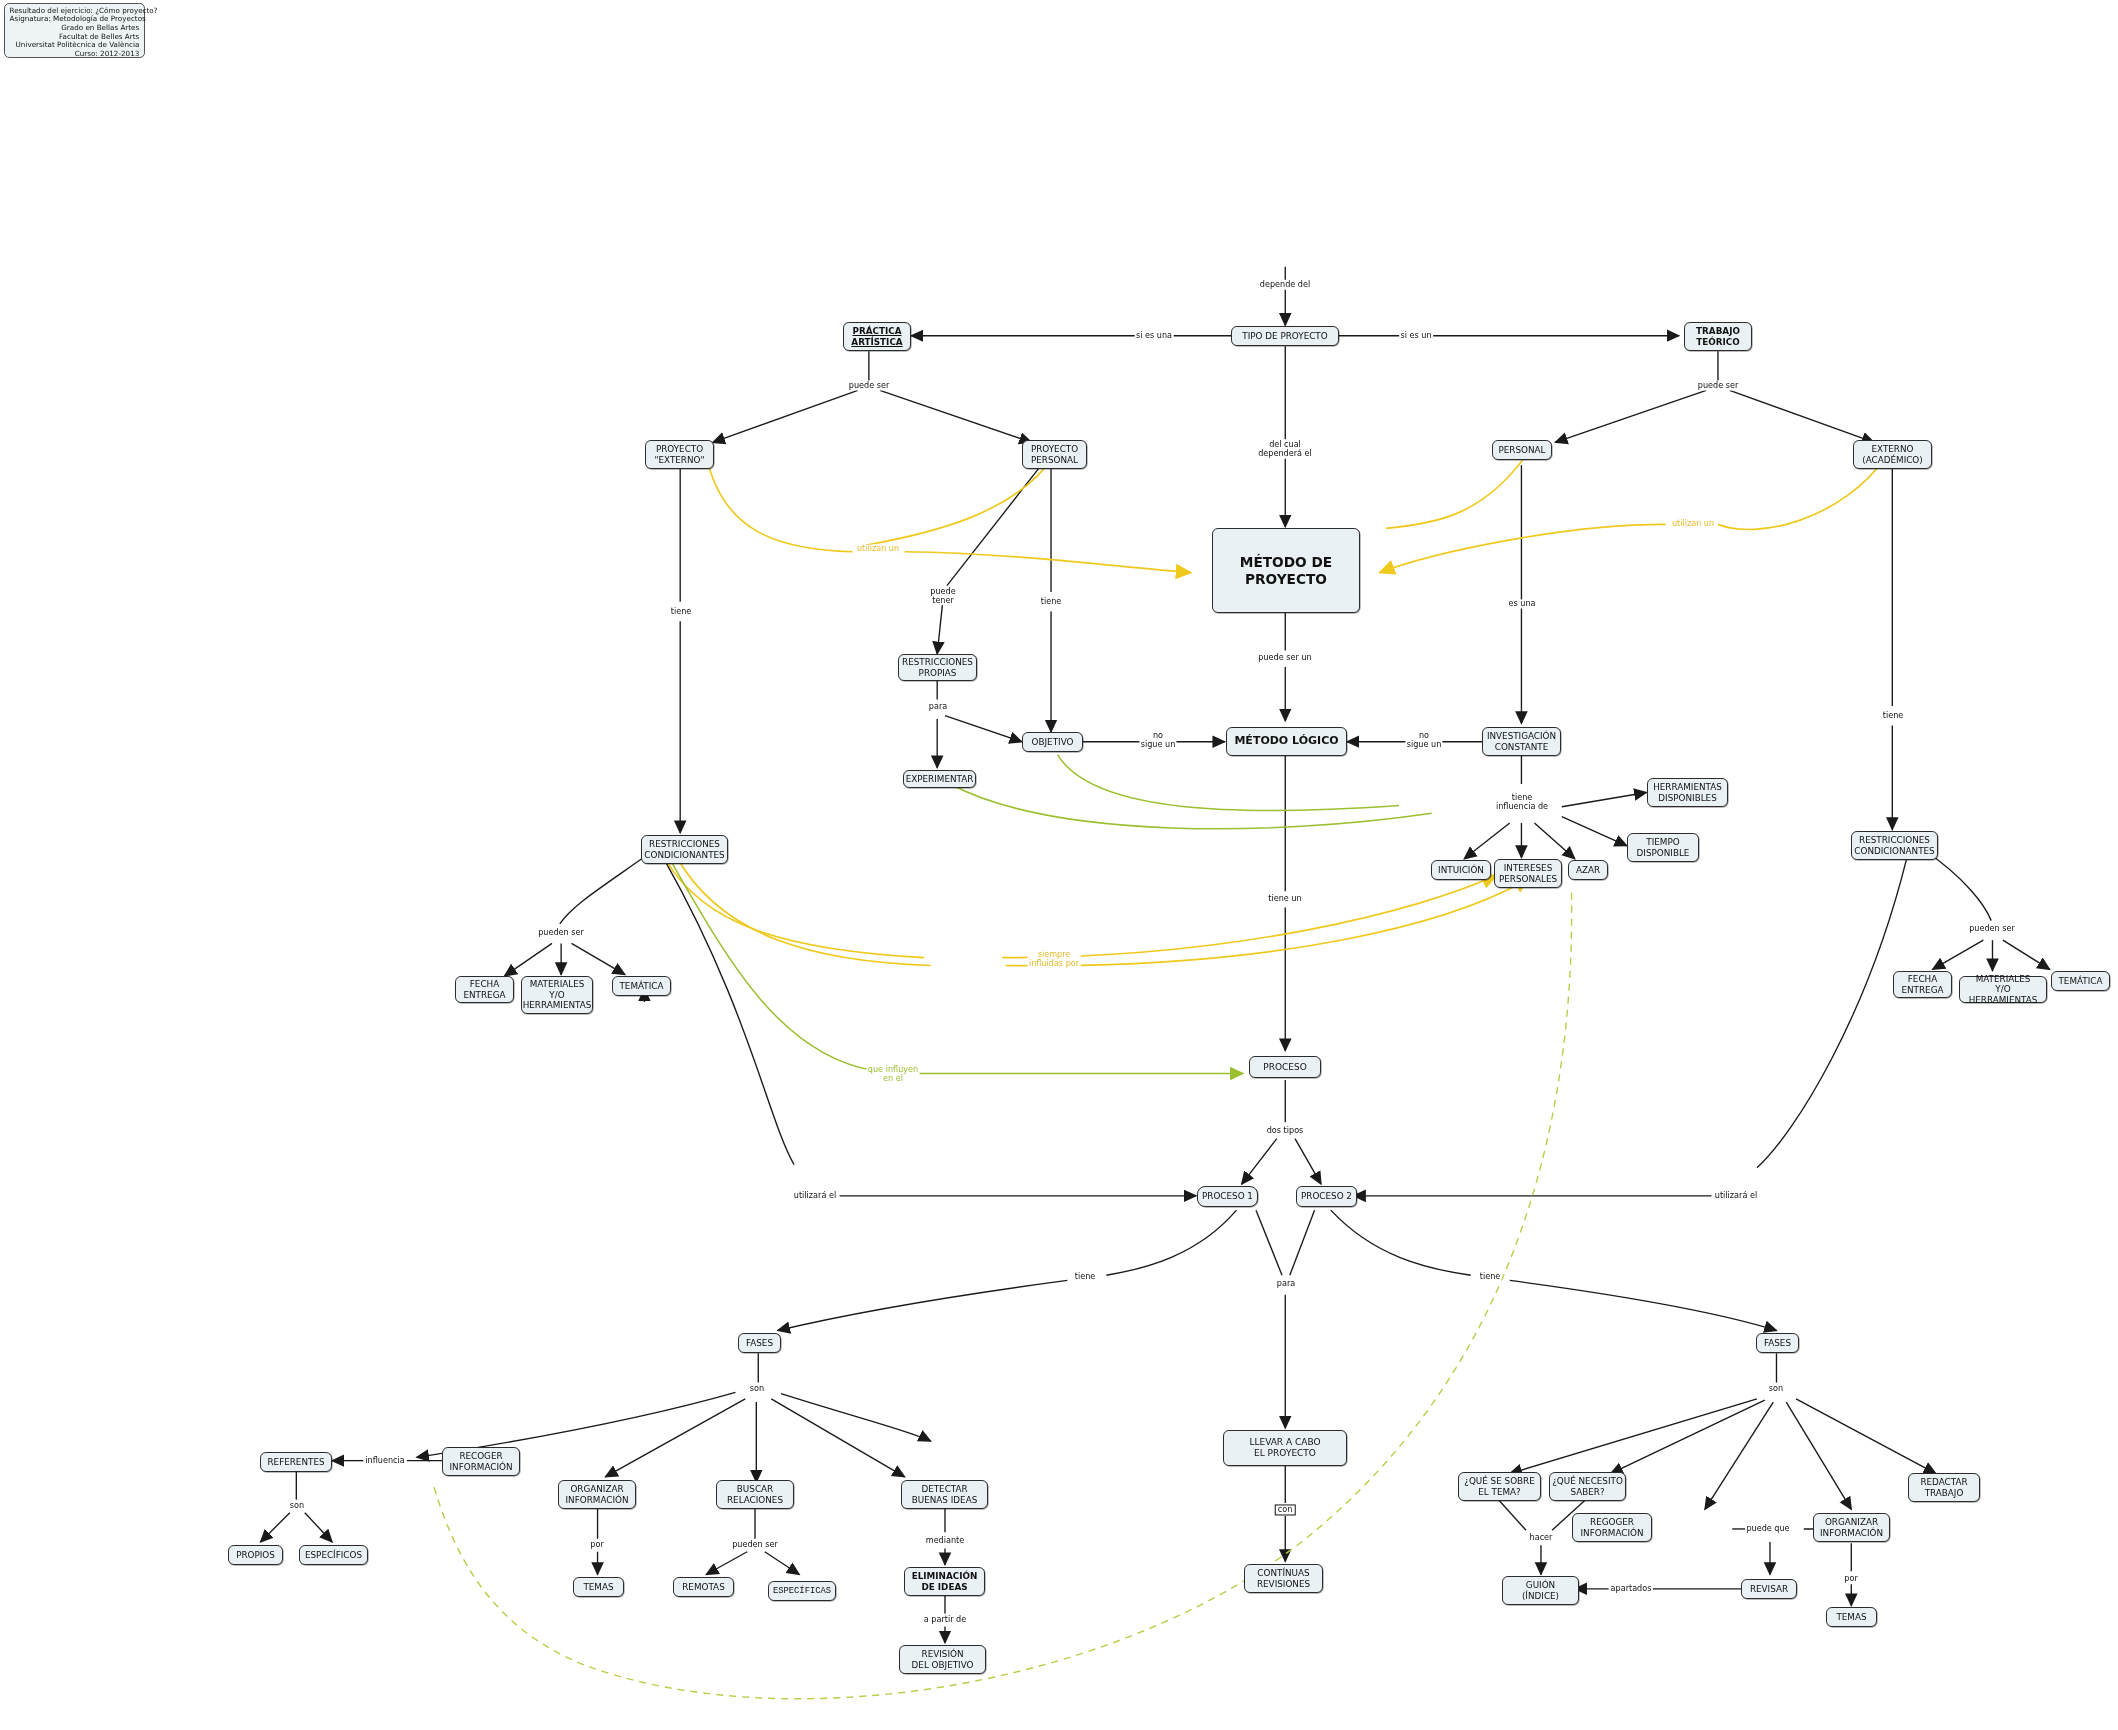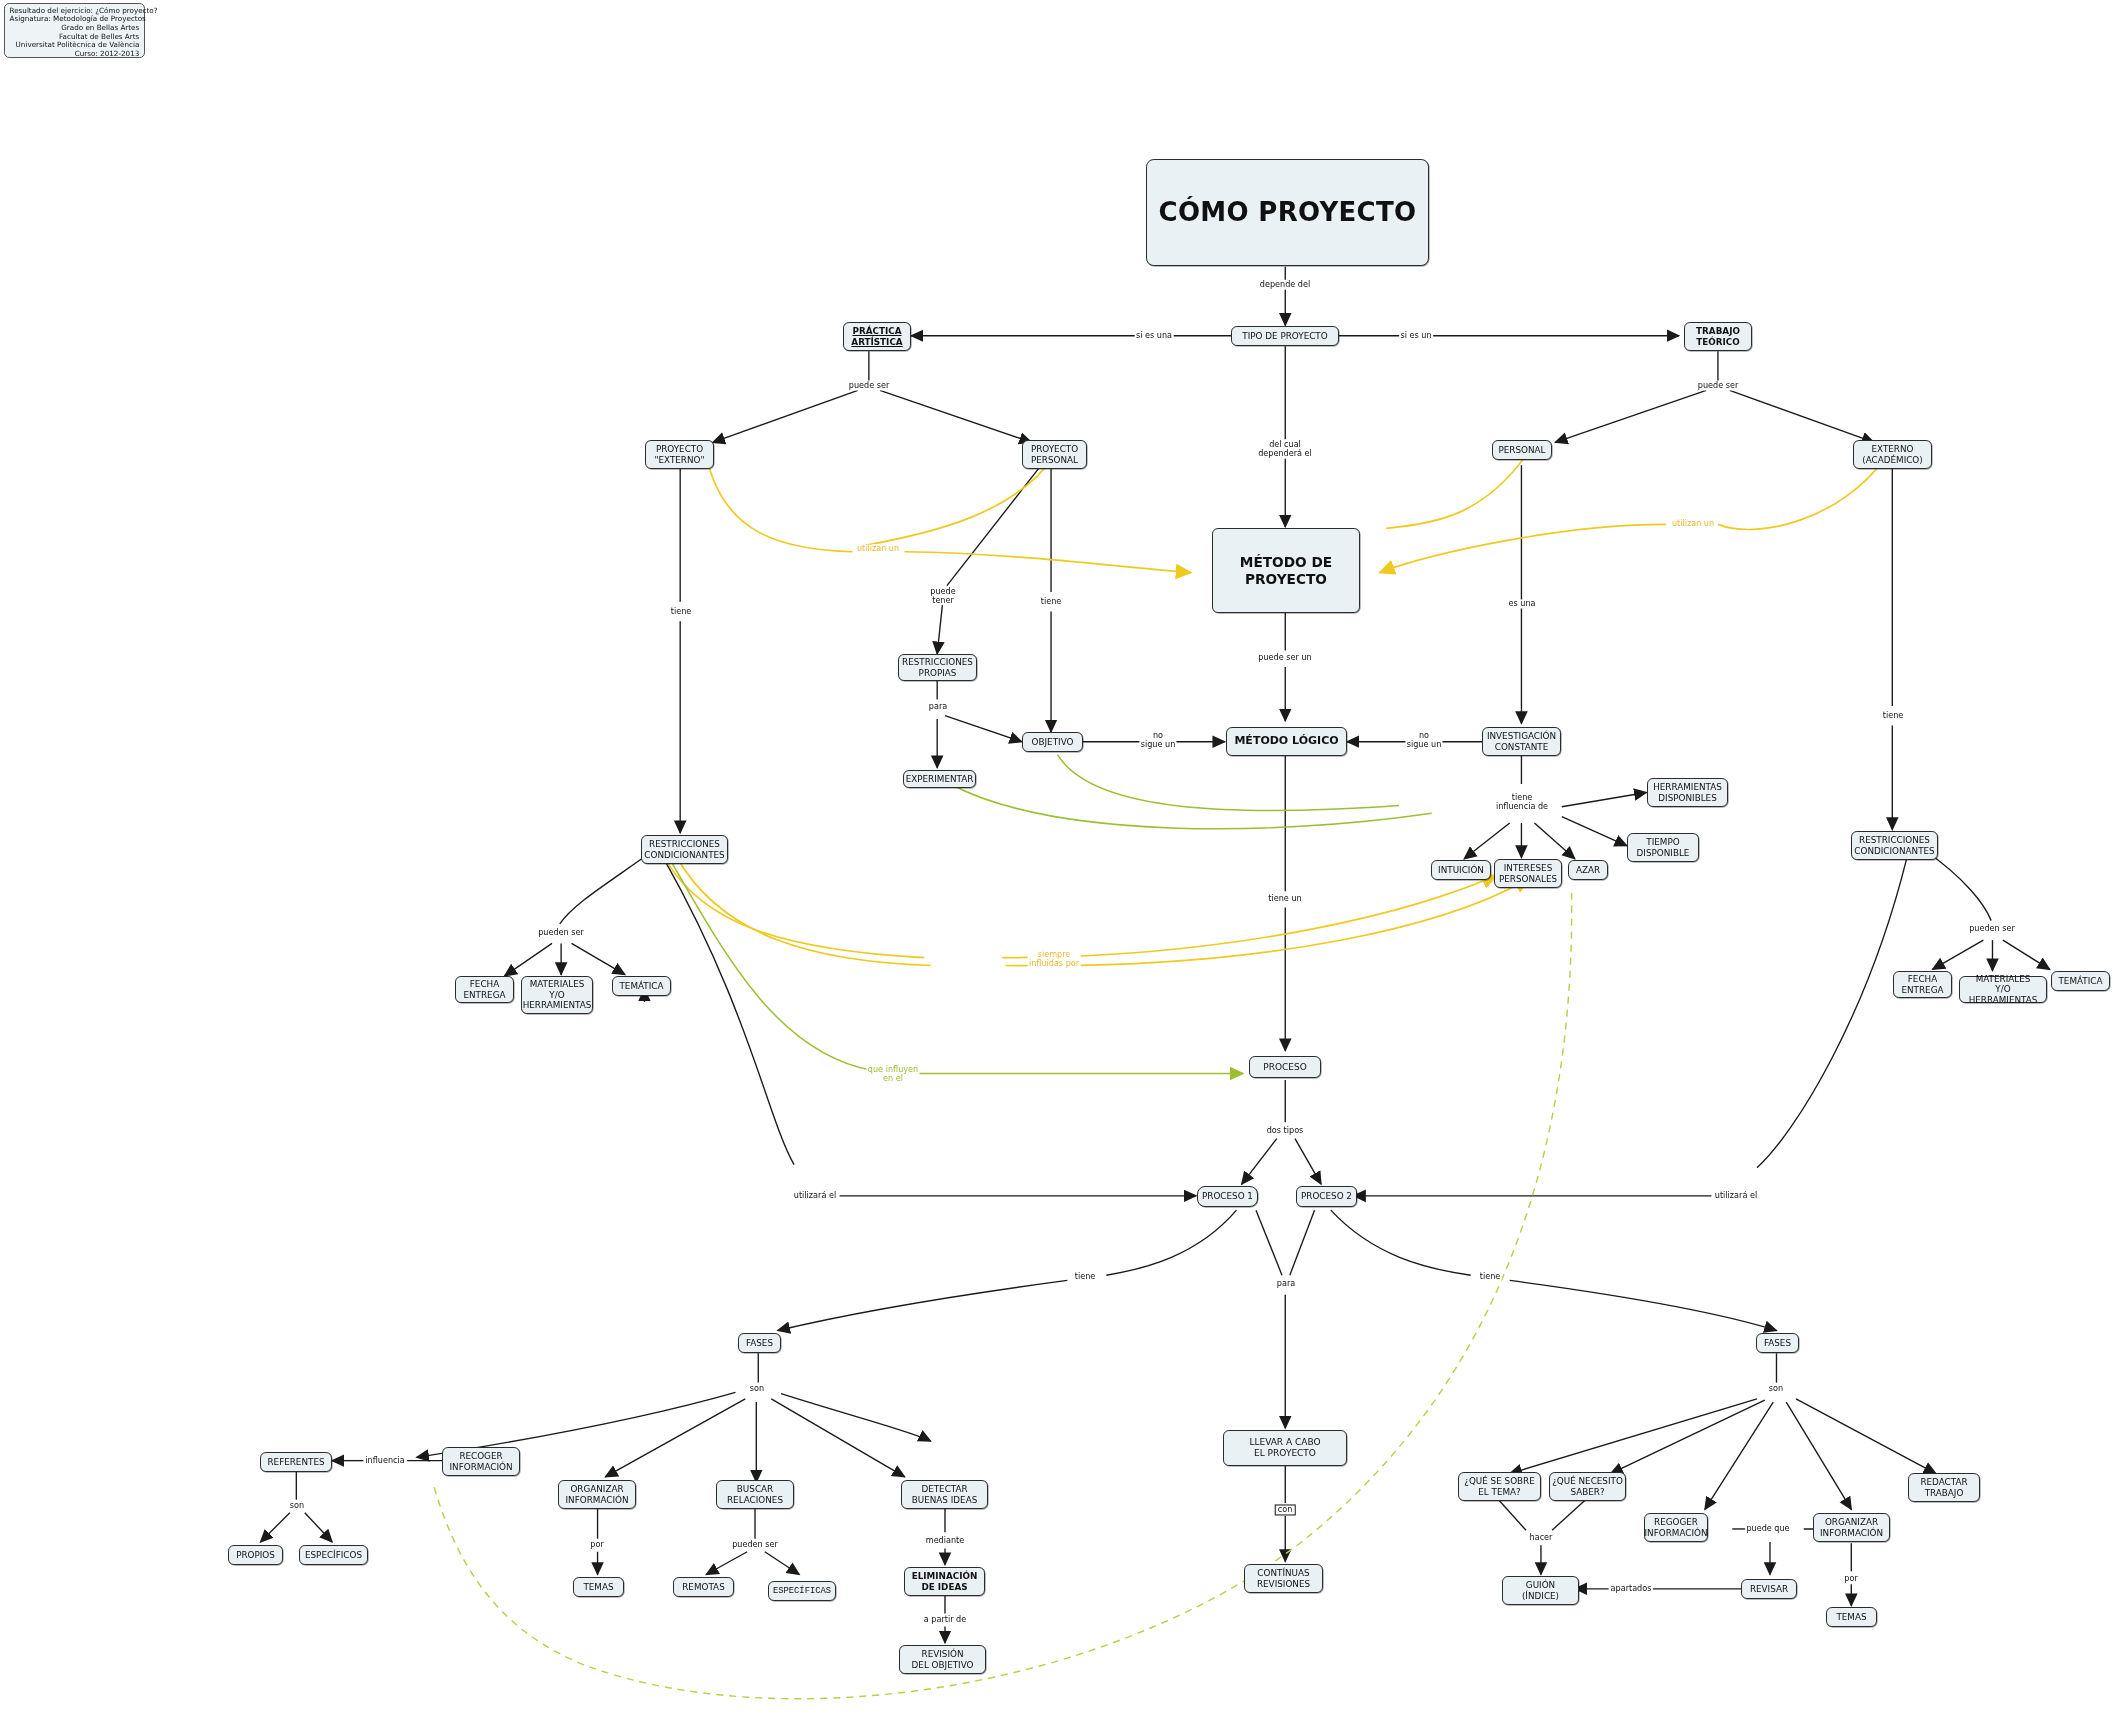--- a/index.html
+++ b/index.html
@@ -234,21 +234,20 @@
 
   <div class="legend-box">
     <div>Resultado del ejercicio: ¿Cómo proyecto?</div>
     <div>Asignatura: Metodología de Proyectos</div>
     <div>Grado en Bellas Artes</div>
     <div>Facultat de Belles Arts</div>
     <div>Universitat Politècnica de València</div>
     <div>Curso: 2012-2013</div>
   </div>
 
-  <div class="node n-title" style="left:1146px;top:159px;width:283px;height:107px;">CÓMO PROYECTO</div>
 
   <div class="node n-small" style="left:1231px;top:326px;width:108px;height:20px;">TIPO DE PROYECTO</div>
 
   <div class="node n-small n-bold" style="left:843px;top:322px;width:68px;height:29px;text-decoration:underline;">PRÁCTICA
 ARTÍSTICA</div>
   <div class="node n-small n-bold" style="left:1684px;top:322px;width:68px;height:29px;">TRABAJO
 TEÓRICO</div>
 
   <div class="node n-small" style="left:645px;top:440px;width:69px;height:29px;">PROYECTO
 "EXTERNO"</div>
@@ -336,21 +335,21 @@
   <div class="node n-small" style="left:904px;top:1567px;width:81px;height:29px;font-weight:bold;">ELIMINACIÓN
 DE IDEAS</div>
   <div class="node n-small" style="left:899px;top:1645px;width:87px;height:29px;">REVISIÓN
 DEL OBJETIVO</div>
 
   <div class="node n-small" style="left:1458px;top:1472px;width:83px;height:29px;">¿QUÉ SE SOBRE
 EL TEMA?</div>
   <div class="node n-small" style="left:1549px;top:1472px;width:77px;height:29px;">¿QUÉ NECESITO
 SABER?</div>
 
-  <div class="node n-small" style="left:1644px;top:1513px;width:64px;height:29px;">REGOGER
+  <div class="node n-small" style="left:1572px;top:1513px;width:80px;height:29px;">REGOGER
 INFORMACIÓN</div>
   <div class="node n-small" style="left:1813px;top:1513px;width:77px;height:29px;">ORGANIZAR
 INFORMACIÓN</div>
   <div class="node n-small" style="left:1826px;top:1607px;width:51px;height:19.5px;">TEMAS</div>
 
   <div class="node n-small" style="left:1908px;top:1473px;width:72px;height:29px;">REDACTAR
 TRABAJO</div>
 
   <div class="node n-small" style="left:1502px;top:1576px;width:77px;height:29px;">GUIÓN
 (ÍNDICE)</div>

